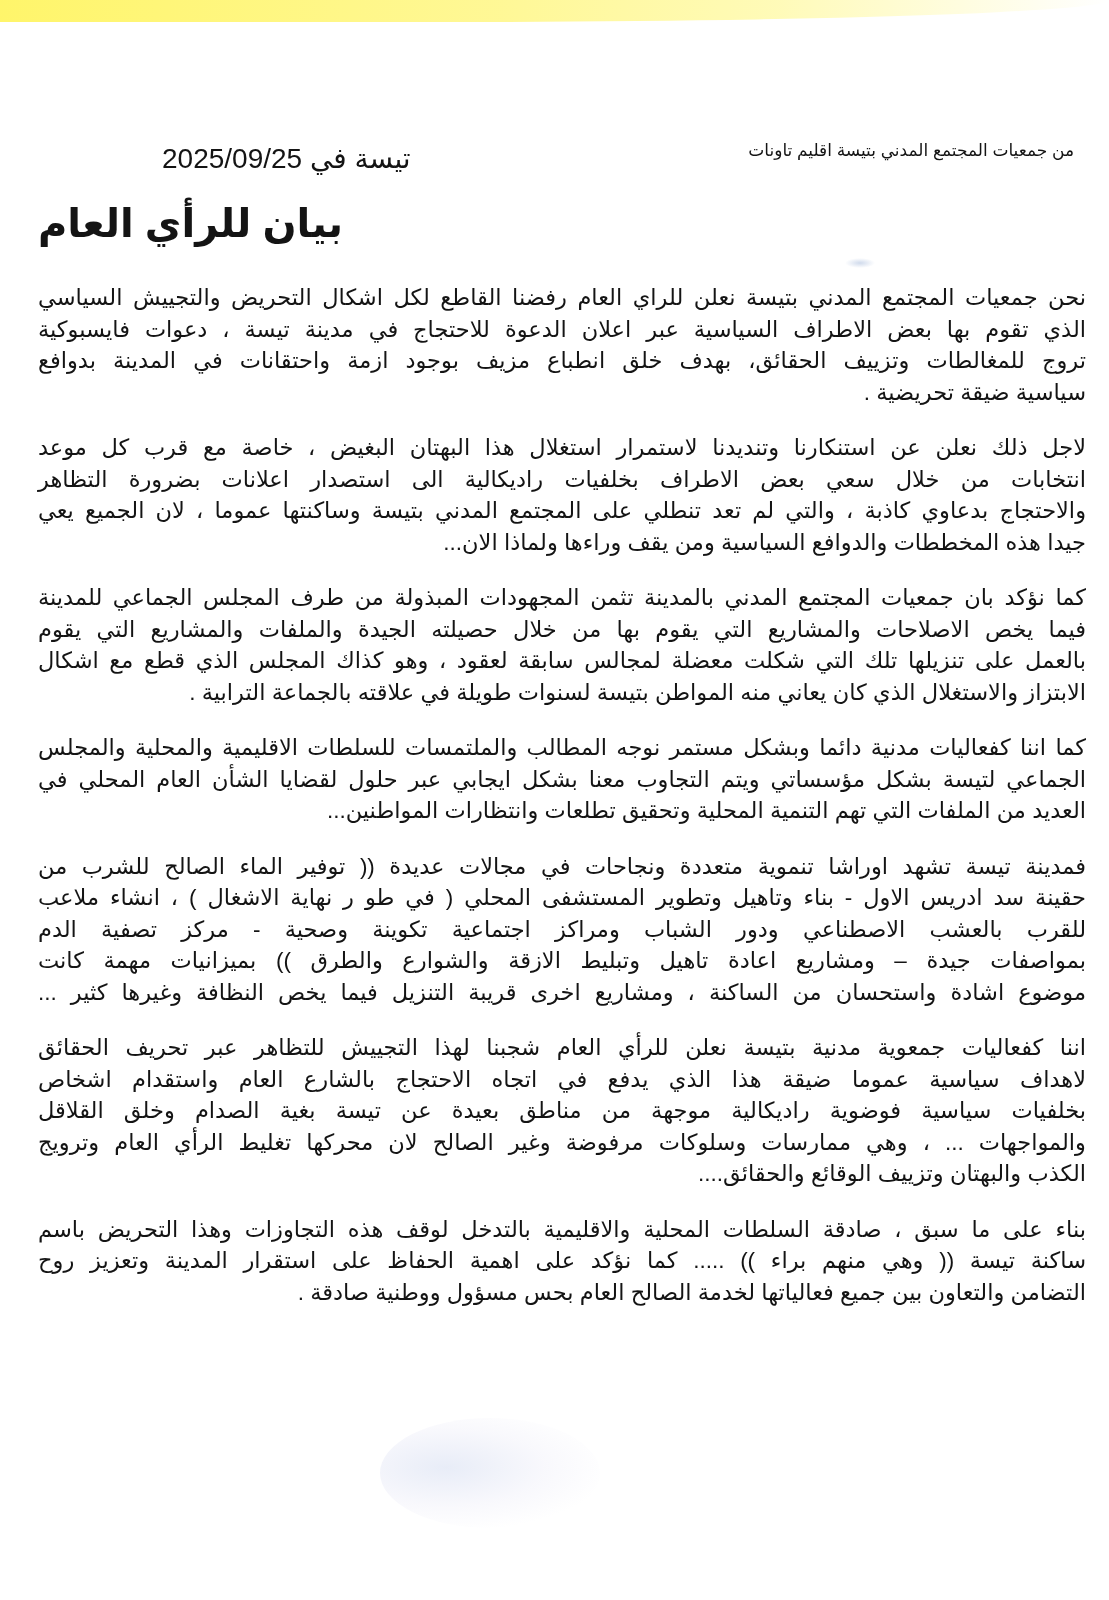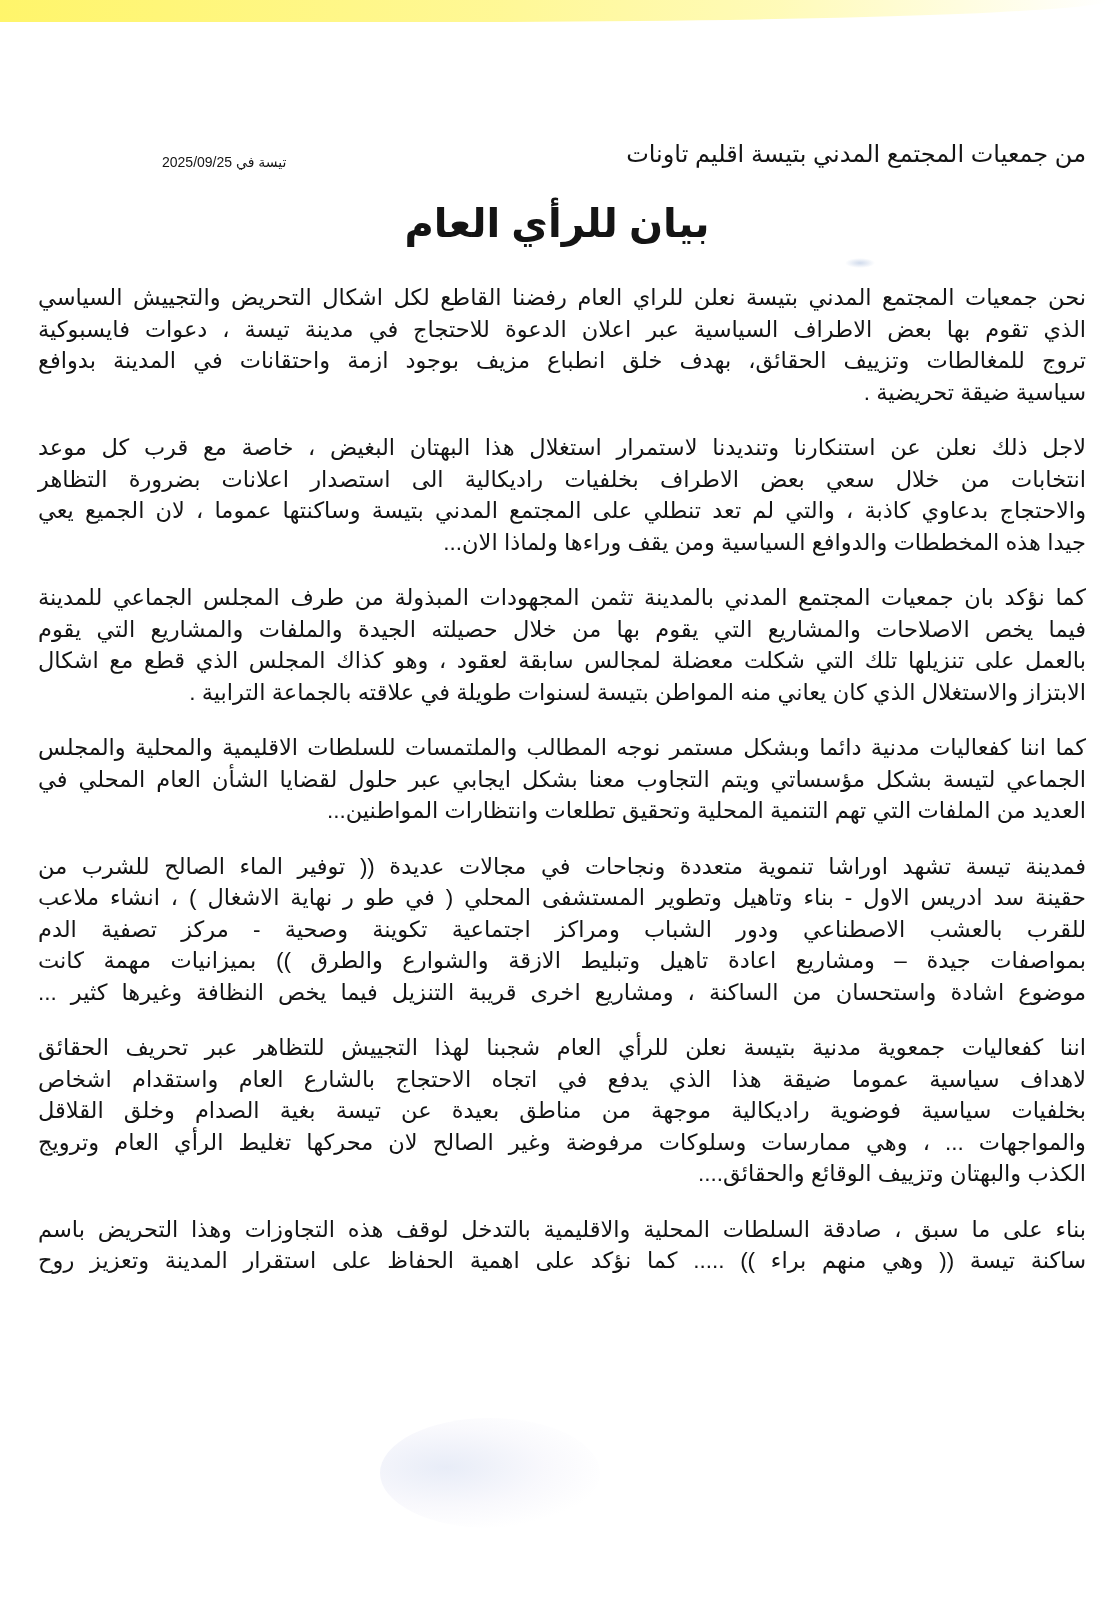--- a/index.html
+++ b/index.html
@@ -34,38 +34,38 @@
   }
   .header-row {
     position: absolute;
     top: 140px;
     left: 0;
     width: 1048px;
     height: 34px;
   }
   .sender {
     position: absolute;
-    right: 0;
+    right: 12px;
     top: 0;
-    font-size: 24px;
+    font-size: 17px;
     white-space: nowrap;
   }
   .date-line {
     position: absolute;
     left: 124px;
-    top: 14px;
-    font-size: 14px;
+    top: 2px;
+    font-size: 28px;
     white-space: nowrap;
   }
   .title {
     position: absolute;
     top: 200px;
     left: 0;
     width: 1048px;
-    text-align: center;
+    text-align: left;
     font-size: 40px;
     font-weight: bold;
     padding-right: 10px;
     box-sizing: border-box;
   }
   .body {
     position: absolute;
     top: 282px;
     left: 0;
     width: 1048px;
@@ -153,17 +153,18 @@
     <p class="para">
       <span class="line">اننا كفعاليات جمعوية مدنية  بتيسة  نعلن  للرأي العام  شجبنا  لهذا التجييش للتظاهر عبر تحريف  الحقائق</span>
       <span class="line">لاهداف سياسية عموما ضيقة   هذا الذي يدفع   في اتجاه الاحتجاج بالشارع العام   واستقدام  اشخاص</span>
       <span class="line">بخلفيات سياسية  فوضوية  راديكالية    موجهة من مناطق بعيدة عن تيسة  بغية الصدام وخلق القلاقل</span>
       <span class="line">والمواجهات ... ، وهي ممارسات وسلوكات  مرفوضة وغير الصالح  لان محركها تغليط الرأي العام  وترويج</span>
       <span class="line last">الكذب والبهتان  وتزييف الوقائع والحقائق....</span>
     </p>
     <p class="para">
       <span class="line">بناء على ما سبق ،  صادقة السلطات المحلية والاقليمية بالتدخل لوقف  هذه التجاوزات وهذا التحريض  باسم</span>
       <span class="line">ساكنة تيسة (( وهي منهم براء )) ..... كما نؤكد  على اهمية الحفاظ على استقرار المدينة  وتعزيز روح</span>
+      <span class="line last">التضامن والتعاون بين جميع  فعالياتها  لخدمة الصالح العام بحس مسؤول  ووطنية صادقة .</span>
     </p>
   </div>
 </div>
 
 <div class="stamp"></div>
 
 </body></html>

